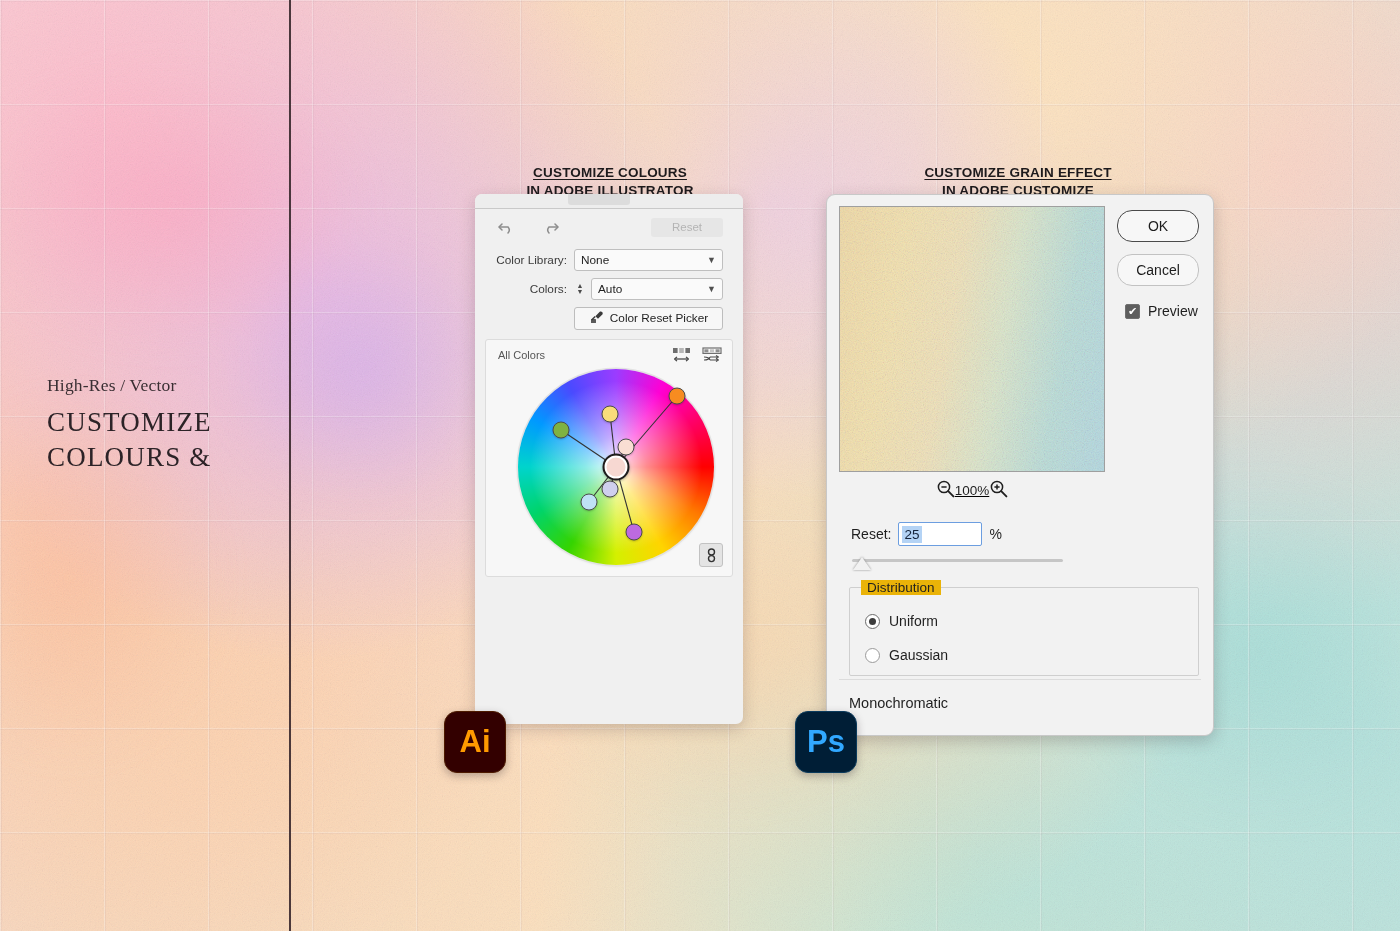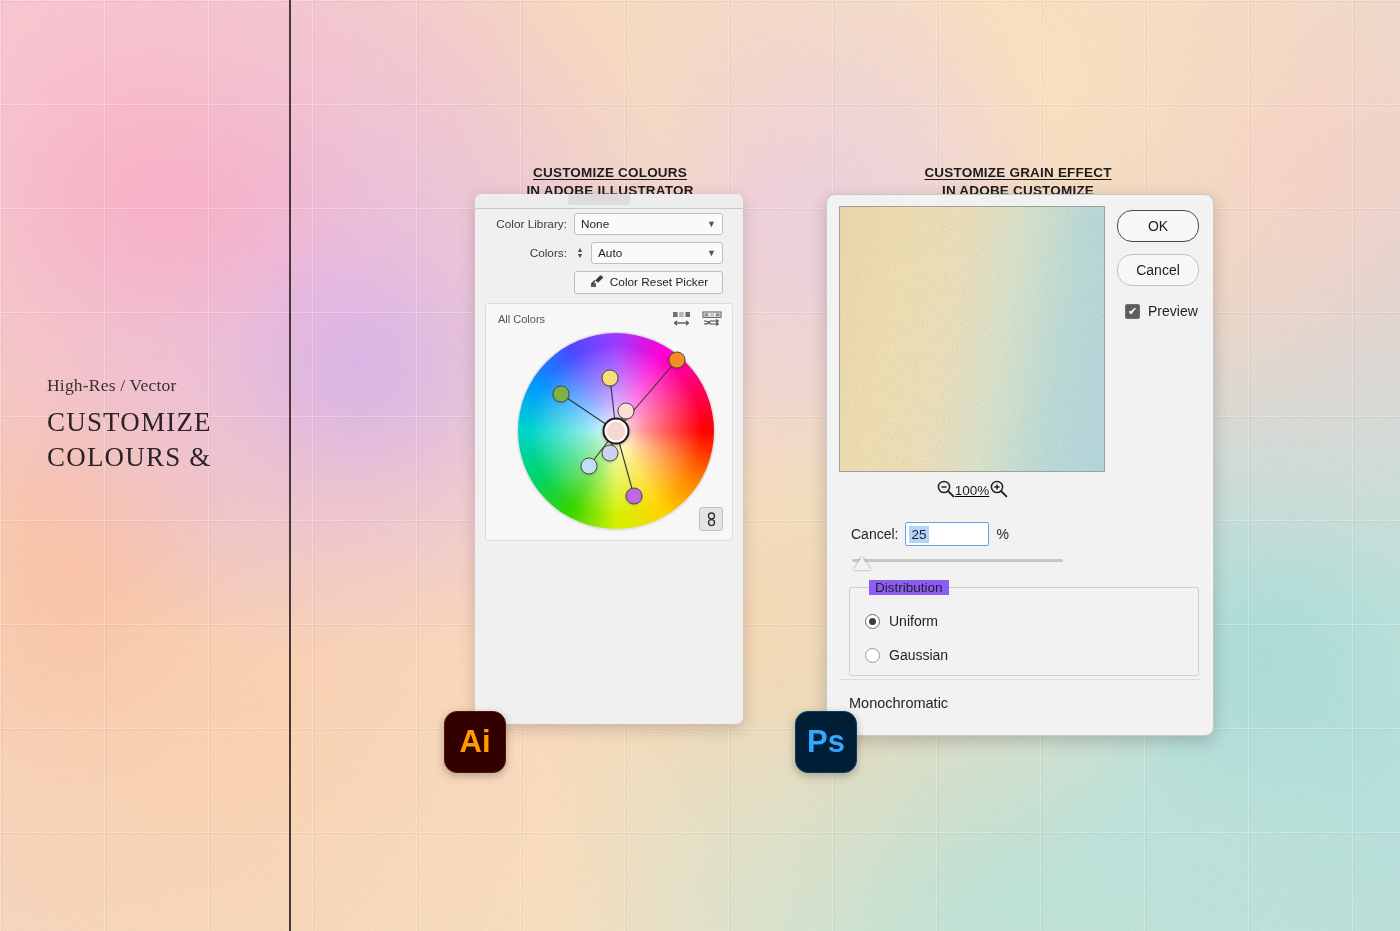--- a/index.html
+++ b/index.html
@@ -133,21 +133,21 @@
   .amount-input{width:76px;height:22px;background:#fff;border:1.6px solid #6c9ee0;border-radius:2px;
     display:flex;align-items:center;padding:0 3px;}
   .amount-val{background:#b4d3f5;color:#15233a;font-size:13.5px;padding:1px 2px;}
   .pct{font-size:14px;color:#1f1f1f;}
   .amt-track{position:absolute;left:25px;top:364px;width:211px;height:3px;background:#c6c6c6;border-radius:2px;}
   .amt-knob{position:absolute;left:26px;top:362px;width:0;height:0;
     border-left:9px solid transparent;border-right:9px solid transparent;border-bottom:13px solid #f2f2f2;
     filter:drop-shadow(0 0 0.8px #8a8a8a);}
   .fieldset{position:absolute;left:22px;top:392px;width:348px;height:87px;
     border:1px solid #cfcfcf;border-top:1px solid #cfcfcf;border-radius:2px;}
-  .fs-legend{position:absolute;left:42px;top:385px;background:#8b5cf6;padding:0 6px;font-size:13.5px;color:#1f1f1f;}
+  .fs-legend{position:absolute;left:34px;top:385px;background:#eab308;padding:0 6px;font-size:13.5px;color:#1f1f1f;}
   .radio-row{position:absolute;display:flex;align-items:center;gap:9px;font-size:14px;color:#1f1f1f;}
   .radio{width:15px;height:15px;border-radius:50%;border:1.4px solid #9b9b9b;background:#fff;box-sizing:border-box;
     display:flex;align-items:center;justify-content:center;}
   .radio.sel{border-color:#6b6b6b;}
   .radio.sel::after{content:"";width:7px;height:7px;border-radius:50%;background:#3d3d3d;}
   .mono-row{position:absolute;left:22px;top:500px;display:flex;align-items:center;gap:9px;font-size:14.5px;color:#1f1f1f;}
   .mono-sep{position:absolute;left:12px;top:484px;width:362px;height:1px;background:#dcdcdc;}
   .btn-pill{position:absolute;width:80px;height:30px;border-radius:15px;background:#f7f7f7;
     display:flex;align-items:center;justify-content:center;font-size:14px;color:#1d1d1d;}
   #ps-ok{left:290px;top:15px;border:1.6px solid #4a4a4a;}
@@ -189,20 +189,35 @@
   <div class="sec-head" id="head-ps">
     <span>CUSTOMIZE GRAIN EFFECT</span>
     <span>IN ADOBE CUSTOMIZE</span>
   </div>
 
   <div class="ai-panel">
     <div class="ai-topbar">
       <div class="ai-tab"></div>
     </div>
 
+    <div class="undo-row">
+      <div class="icon-btn">
+        <svg width="17" height="13" viewBox="0 0 17 13">
+            <path d="M4 3 L1 6 L4 9" fill="none" stroke="#8d8d8d" stroke-width="1.5" stroke-linecap="round" stroke-linejoin="round"></path>
+            <path d="M1.5 6 H10 a4.5 4.5 0 0 1 0 6" fill="none" stroke="#8d8d8d" stroke-width="1.5" stroke-linecap="round"></path>
+          </svg>
+      </div>
+      <div class="icon-btn">
+        <svg width="17" height="13" viewBox="0 0 17 13">
+            <path d="M13 3 L16 6 L13 9" fill="none" stroke="#8d8d8d" stroke-width="1.5" stroke-linecap="round" stroke-linejoin="round"></path>
+            <path d="M15.5 6 H7 a4.5 4.5 0 0 0 0 6" fill="none" stroke="#8d8d8d" stroke-width="1.5" stroke-linecap="round"></path>
+          </svg>
+      </div>
+      <div class="reset-btn">Reset</div>
+    </div>
 
     <div class="field-row">
       <div class="field-label">Color Library:</div>
       <div class="select">
         <span>None</span>
         <span class="chev">▼</span>
       </div>
     </div>
 
     <div class="field-row">
@@ -320,21 +335,21 @@
       <span>
         <svg width="19" height="19" viewBox="0 0 19 19">
             <circle cx="8" cy="8" r="5.6" fill="none" stroke="#1f1f1f" stroke-width="1.5"></circle>
             <path d="M12.2 12.2 L17.4 17.4" stroke="#1f1f1f" stroke-width="1.9" stroke-linecap="round"></path>
             <path d="M5.4 8 H10.6 M8 5.4 V10.6" stroke="#1f1f1f" stroke-width="1.5"></path>
           </svg>
       </span>
     </div>
 
     <div class="amount-row">
-      <span class="amount-label">Cancel:</span>
+      <span class="amount-label">Reset:</span>
       <span class="amount-input">
         <span class="amount-val">25</span>
       </span>
       <span class="pct">%</span>
     </div>
     <div class="amt-track"></div>
     <div class="amt-knob"></div>
 
     <div class="fieldset"></div>
     <div class="fs-legend">Distribution</div>

